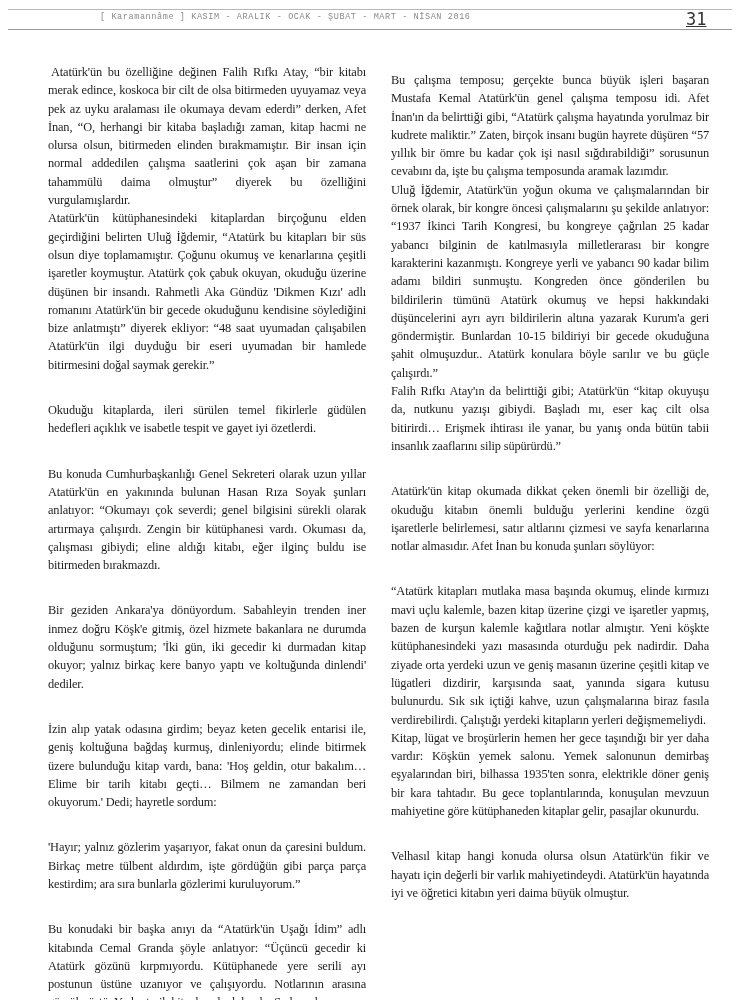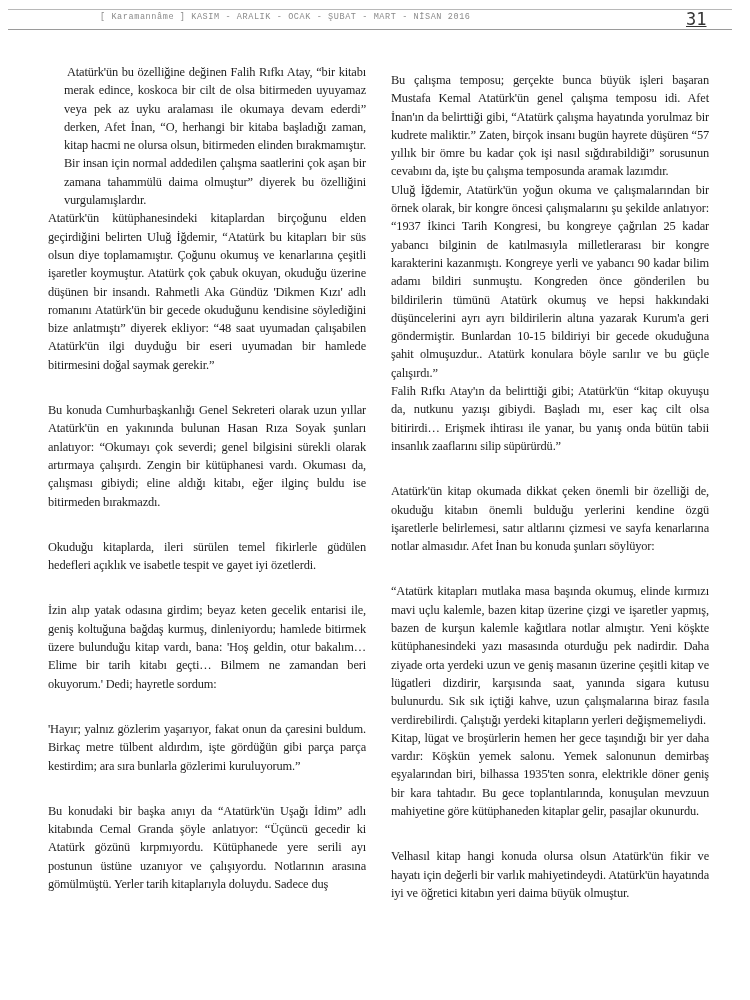--- a/index.html
+++ b/index.html
@@ -21,38 +21,39 @@
     position: absolute; top: 63px; width: 318px;
     font-family: "Liberation Serif", "DejaVu Serif", serif;
     font-size: 12.4px; line-height: 18.3px; color: #1e1e1e;
     text-align: justify;
     letter-spacing: -0.15px;
   }
   .col-left { left: 48px; }
   .col-right { left: 391px; top: 44px; }
   .col p { margin: 0; }
   .col p.gap { margin-top: 27px; }
-  .col p.indent-first { text-indent: 3px; margin-left: 16px; }
+  .col p.indent-first { text-indent: 3px; }
 </style>
 </head>
 <body>
 
 <div class="rule-top"></div>
 <div class="rule-top-r"></div>
 <div class="running-head">[ Karamannâme ]  KASIM - ARALIK - OCAK - ŞUBAT - MART - NİSAN  2016</div>
 <div class="page-number">31</div>
 <div class="rule-bottom"></div>
 <div class="rule-bottom-r"></div>
 
 <div class="col col-left">
   <p class="indent-first">Atatürk'ün bu özelliğine değinen Falih Rıfkı Atay, “bir kitabı merak edince, koskoca bir cilt de olsa bitirmeden uyuyamaz veya pek az uyku aralaması ile okumaya devam ederdi” derken, Afet İnan, “O, herhangi bir kitaba başladığı zaman, kitap hacmi ne olursa olsun, bitirmeden elinden bırakmamıştır. Bir insan için normal addedilen çalışma saatlerini çok aşan bir zamana tahammülü daima olmuştur” diyerek bu özelliğini vurgulamışlardır.</p>
   <p>Atatürk'ün kütüphanesindeki kitaplardan birçoğunu elden geçirdiğini belirten Uluğ İğdemir, “Atatürk bu kitapları bir süs olsun diye toplamamıştır. Çoğunu okumuş ve kenarlarına çeşitli işaretler koymuştur. Atatürk çok çabuk okuyan, okuduğu üzerine düşünen bir insandı. Rahmetli Aka Gündüz 'Dikmen Kızı' adlı romanını Atatürk'ün bir gecede okuduğunu kendisine söylediğini bize anlatmıştı” diyerek ekliyor: “48 saat uyumadan çalışabilen Atatürk'ün ilgi duyduğu bir eseri uyumadan bir hamlede bitirmesini doğal saymak gerekir.”</p>
+  <p class="gap">Okuduğu kitaplarda, ileri sürülen temel fikirlerle güdülen hedefleri açıklık ve isabetle tespit ve gayet iyi özetlerdi.</p>
   <p class="gap">Bu konuda Cumhurbaşkanlığı Genel Sekreteri olarak uzun yıllar Atatürk'ün en yakınında bulunan Hasan Rıza Soyak şunları anlatıyor: “Okumayı çok severdi; genel bilgisini sürekli olarak artırmaya çalışırdı. Zengin bir kütüphanesi vardı. Okuması da, çalışması gibiydi; eline aldığı kitabı, eğer ilginç buldu ise bitirmeden bırakmazdı.</p>
-  <p class="gap">Okuduğu kitaplarda, ileri sürülen temel fikirlerle güdülen hedefleri açıklık ve isabetle tespit ve gayet iyi özetlerdi.</p>
-  <p class="gap">İzin alıp yatak odasına girdim; beyaz keten gecelik entarisi ile, geniş koltuğuna bağdaş kurmuş, dinleniyordu; hamlede bitirmek üzere bulunduğu kitap vardı, bana: 'Hoş geldin, otur bakalım… Elime bir tarih kitabı geçti… Bilmem ne zamandan beri okuyorum.' Dedi; hayretle sordum:</p>
+  <p class="gap">Bir geziden Ankara'ya dönüyordum. Sabahleyin trenden iner inmez doğru Köşk'e gitmiş, özel hizmete bakanlara ne durumda olduğunu sormuştum; 'İki gün, iki gecedir ki durmadan kitap okuyor; yalnız birkaç kere banyo yaptı ve koltuğunda dinlendi' dediler.</p>
+  <p class="gap">İzin alıp yatak odasına girdim; beyaz keten gecelik entarisi ile, geniş koltuğuna bağdaş kurmuş, dinleniyordu; elinde bitirmek üzere bulunduğu kitap vardı, bana: 'Hoş geldin, otur bakalım… Elime bir tarih kitabı geçti… Bilmem ne zamandan beri okuyorum.' Dedi; hayretle sordum:</p>
   <p class="gap">'Hayır; yalnız gözlerim yaşarıyor, fakat onun da çaresini buldum. Birkaç metre tülbent aldırdım, işte gördüğün gibi parça parça kestirdim; ara sıra bunlarla gözlerimi kuruluyorum.”</p>
   <p class="gap">Bu konudaki bir başka anıyı da “Atatürk'ün Uşağı İdim” adlı kitabında Cemal Granda şöyle anlatıyor: “Üçüncü gecedir ki Atatürk gözünü kırpmıyordu. Kütüphanede yere serili ayı postunun üstüne uzanıyor ve çalışıyordu. Notlarının arasına gömülmüştü. Yerler tarih kitaplarıyla doluydu. Sadece duş</p>
 </div>
 
 <div class="col col-right">
   <p class="gap">Bu çalışma temposu; gerçekte bunca büyük işleri başaran Mustafa Kemal Atatürk'ün genel çalışma temposu idi. Afet İnan'ın da belirttiği gibi, “Atatürk çalışma hayatında yorulmaz bir kudrete maliktir.” Zaten, birçok insanı bugün hayrete düşüren “57 yıllık bir ömre bu kadar çok işi nasıl sığdırabildiği” sorusunun cevabını da, işte bu çalışma temposunda aramak lazımdır.</p>
   <p>Uluğ İğdemir, Atatürk'ün yoğun okuma ve çalışmalarından bir örnek olarak, bir kongre öncesi çalışmalarını şu şekilde anlatıyor: “1937 İkinci Tarih Kongresi, bu kongreye çağrılan 25 kadar yabancı bilginin de katılmasıyla milletlerarası bir kongre karakterini kazanmıştı. Kongreye yerli ve yabancı 90 kadar bilim adamı bildiri sunmuştu. Kongreden önce gönderilen bu bildirilerin tümünü Atatürk okumuş ve hepsi hakkındaki düşüncelerini ayrı ayrı bildirilerin altına yazarak Kurum'a geri göndermiştir. Bunlardan 10-15 bildiriyi bir gecede okuduğuna şahit olmuşuzdur.. Atatürk konulara böyle sarılır ve bu güçle çalışırdı.”</p>
   <p>Falih Rıfkı Atay'ın da belirttiği gibi; Atatürk'ün “kitap okuyuşu da, nutkunu yazışı gibiydi. Başladı mı, eser kaç cilt olsa bitirirdi… Erişmek ihtirası ile yanar, bu yanış onda bütün tabii insanlık zaaflarını silip süpürürdü.”</p>
   <p class="gap">Atatürk'ün kitap okumada dikkat çeken önemli bir özelliği de, okuduğu kitabın önemli bulduğu yerlerini kendine özgü işaretlerle belirlemesi, satır altlarını çizmesi ve sayfa kenarlarına notlar almasıdır. Afet İnan bu konuda şunları söylüyor:</p>
   <p class="gap">“Atatürk kitapları mutlaka masa başında okumuş, elinde kırmızı mavi uçlu kalemle, bazen kitap üzerine çizgi ve işaretler yapmış, bazen de kurşun kalemle kağıtlara notlar almıştır. Yeni köşkte kütüphanesindeki yazı masasında oturduğu pek nadirdir. Daha ziyade orta yerdeki uzun ve geniş masanın üzerine çeşitli kitap ve lügatleri dizdirir, karşısında saat, yanında sigara kutusu bulunurdu. Sık sık içtiği kahve, uzun çalışmalarına biraz fasıla verdirebilirdi. Çalıştığı yerdeki kitapların yerleri değişmemeliydi.</p>

